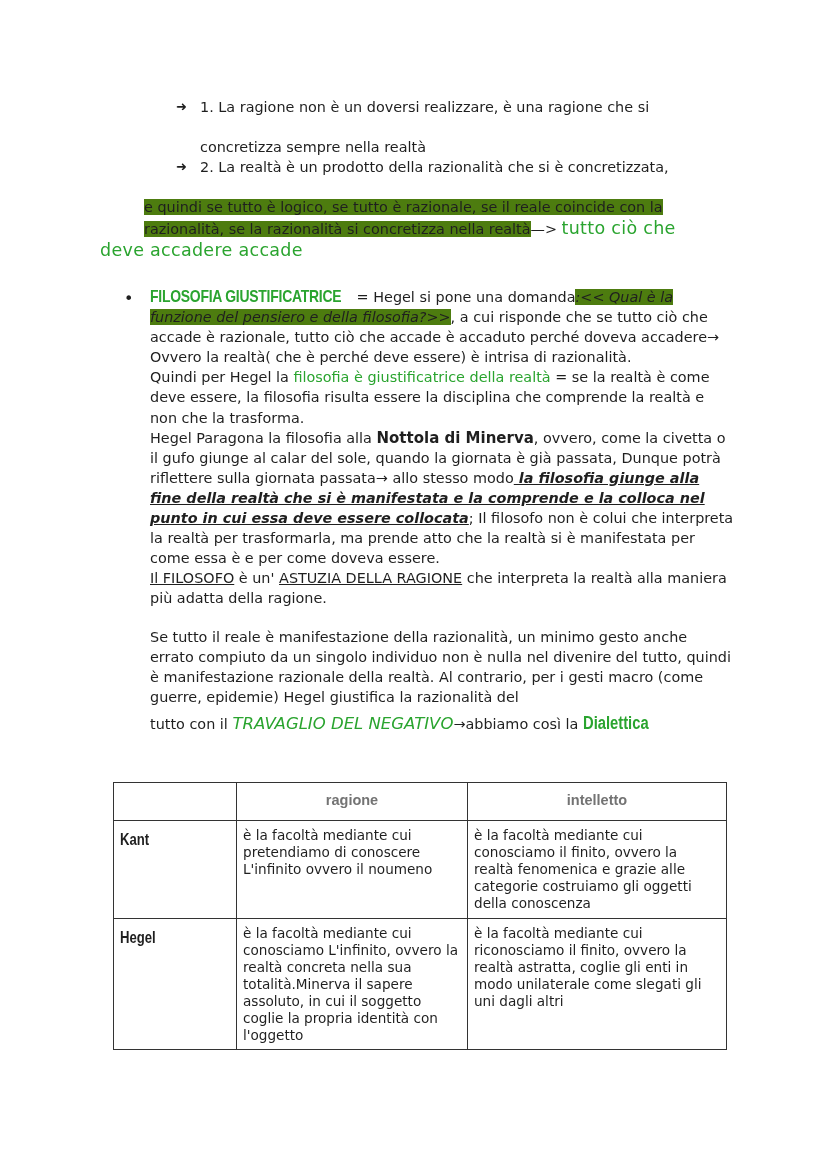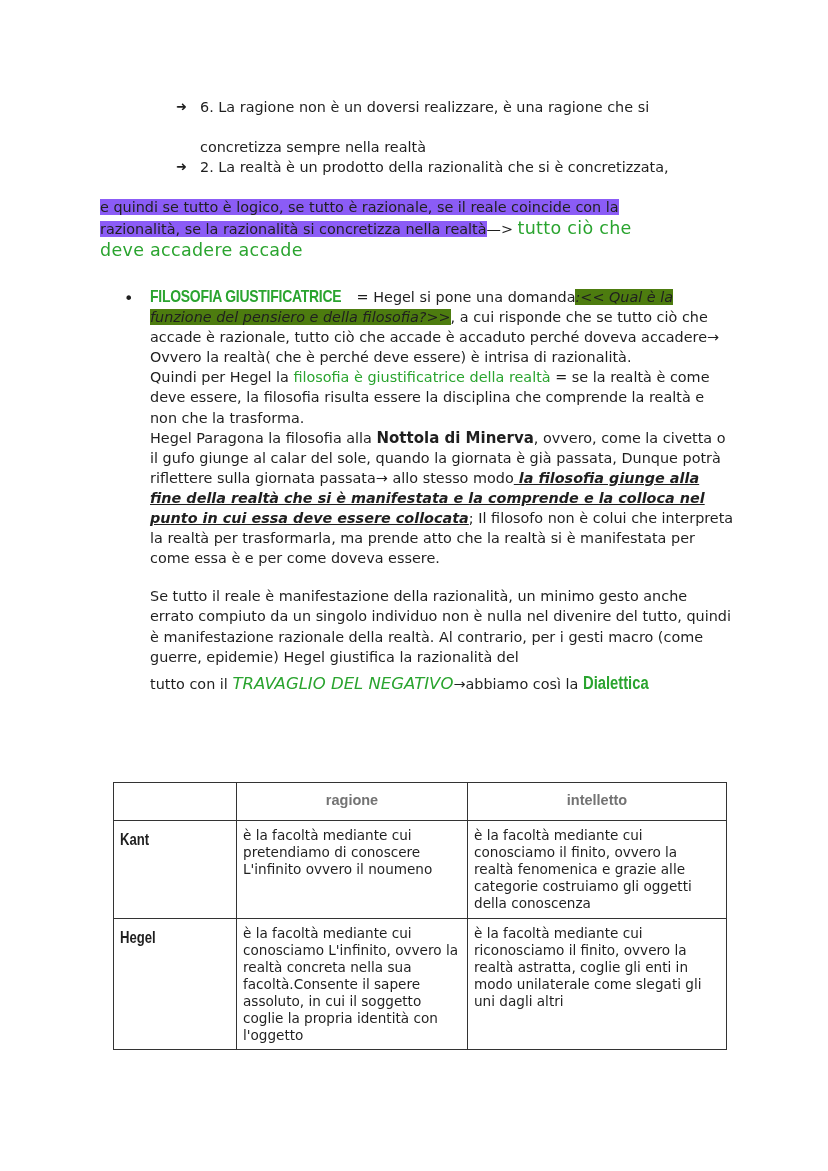--- a/index.html
+++ b/index.html
@@ -5,21 +5,21 @@
   html, body { margin: 0; padding: 0; background: #ffffff; }
   body { width: 828px; height: 1171px; position: relative; overflow: hidden;
          font-family: "DejaVu Sans", sans-serif; color: #1f1f1f; }
   .page { position: absolute; left: 0; top: 0; width: 828px; height: 1171px; }
 
   .arrow-list { position: absolute; left: 176px; top: 97px; width: 560px; }
   .arrow-item { position: relative; padding-left: 24px; font-size: 14.4px; line-height: 20px; margin: 0; }
   .arrow-item .arr { position: absolute; left: 0; top: 0; font-size: 13px; }
 
   .hl-para { position: absolute; left: 100px; top: 197px; width: 640px; font-size: 14.4px; line-height: 21px; }
-  .hl { background: #8b5cf6; }
+  .hl { background: #4d7c0f; margin-left: 44px; }
   .green-big { color: #2aa42f; font-size: 17.5px; letter-spacing: 0.3px; }
 
   .bullet-block { position: absolute; left: 150px; top: 287px; width: 585px; font-size: 14.4px; line-height: 20.1px; }
   .bullet-dot { position: absolute; left: 124px; top: 289px; font-size: 16px; }
   .cond { font-family: "Liberation Sans", sans-serif; font-weight: bold; color: #2aa42f; font-size: 17px;
           transform: scaleX(0.82); transform-origin: left center; display: inline-block; letter-spacing: -0.3px; }
   .cond-wrap { display: inline-block; width: 202px; white-space: nowrap; }
   .quote { font-style: italic; background: #4d7c0f; }
   .green { color: #2aa42f; }
   .strong { font-weight: bold; font-size: 15px; }
@@ -44,21 +44,21 @@
   tr.r2 td { height: 120px; }
 </style>
 </head>
 <body>
 
 <div class="page">
 
   <div class="arrow-list">
     <p class="arrow-item">
       <span class="arr">➜</span>
-      <span>6. La ragione non è un doversi realizzare, è una ragione che si</span><br>
+      <span>1. La ragione non è un doversi realizzare, è una ragione che si</span><br>
       <br>
       <span>concretizza sempre nella realtà</span>
     </p>
     <p class="arrow-item">
       <span class="arr">➜</span>
       <span>2. La realtà è un prodotto della razionalità che si è concretizzata,</span><br>
     </p>
   </div>
 
   <div class="hl-para">
@@ -73,20 +73,23 @@
     <p class="p">
       <span class="cond-wrap"><span class="cond">FILOSOFIA GIUSTIFICATRICE</span></span><span> =  Hegel si pone una domanda</span><span class="quote">:&lt;&lt; Qual è la</span>
       <span class="quote">funzione del pensiero e della filosofia?&gt;&gt;</span><span>,  a cui risponde che se tutto ciò che accade è razionale, tutto ciò che accade è accaduto perché doveva accadere→ Ovvero la realtà( che è perché deve essere) è intrisa di razionalità.</span>
     </p>
     <p class="p">
       <span>Quindi per Hegel la </span><span class="green">filosofia è giustificatrice della realtà</span><span> = se la realtà è come deve essere, la filosofia risulta essere la disciplina che comprende la realtà e non che la trasforma.</span>
     </p>
     <p class="p">
       <span>Hegel Paragona la filosofia alla </span><span class="strong">Nottola di Minerva</span><span>, ovvero, come la civetta o il gufo giunge al calar del sole, quando la giornata è già passata, Dunque potrà riflettere sulla giornata passata→ allo stesso modo</span><span class="uit"> la filosofia giunge alla fine della realtà che si è manifestata e la comprende e la colloca nel punto in cui essa deve essere collocata</span><span>; Il filosofo non è colui che interpreta la realtà per trasformarla, ma prende atto che la realtà si è manifestata per come essa è e per come doveva essere.</span>
     </p>
+    <p class="p">
+      <span class="u">Il FILOSOFO</span><span> è un' </span><span class="u">ASTUZIA DELLA RAGIONE</span><span>  che interpreta la realtà alla maniera più adatta della ragione.</span>
+    </p>
     <div class="gap"></div>
     <p class="p">
       <span>Se tutto il reale è manifestazione della razionalità, un minimo gesto anche errato compiuto da un singolo individuo non è nulla nel divenire del tutto, quindi è manifestazione razionale della realtà. Al contrario, per i gesti macro (come guerre, epidemie) Hegel giustifica la razionalità del</span>
     </p>
     <p class="p" style="margin-top:6px;">
       <span>tutto con il </span><span class="green-it">TRAVAGLIO DEL NEGATIVO</span><span>→abbiamo così la </span><span class="dial">Dialettica</span>
     </p>
   </div>
 
   <table class="cmp">
@@ -96,19 +99,19 @@
       <td class="c1 hdr">ragione</td>
       <td class="hdr">intelletto</td>
     </tr>
     <tr class="r1">
       <td class="c0"><span class="rowlabel">Kant</span></td>
       <td class="c1">è la facoltà mediante cui pretendiamo di conoscere L'infinito ovvero il noumeno</td>
       <td>è la facoltà mediante cui conosciamo il finito, ovvero la realtà fenomenica e grazie alle categorie costruiamo gli oggetti della conoscenza</td>
     </tr>
     <tr class="r2">
       <td class="c0"><span class="rowlabel">Hegel</span></td>
-      <td class="c1"> è la facoltà mediante cui conosciamo L'infinito, ovvero la realtà concreta nella sua facoltà.Consente il sapere assoluto, in cui il soggetto coglie la propria identità con l'oggetto</td>
+      <td class="c1"> è la facoltà mediante cui conosciamo L'infinito, ovvero la realtà concreta nella sua totalità.Minerva il sapere assoluto, in cui il soggetto coglie la propria identità con l'oggetto</td>
       <td> è la facoltà mediante cui riconosciamo il finito, ovvero la realtà astratta, coglie gli enti in modo unilaterale come slegati gli uni dagli altri</td>
     </tr>
   </tbody>
     </table>
 
 </div>
 
 </body></html>

